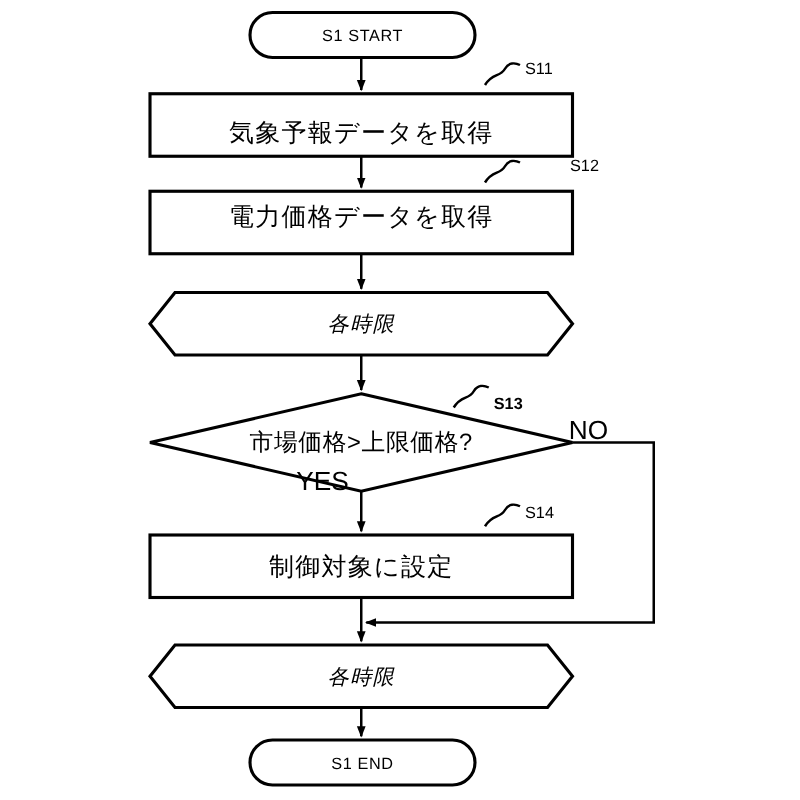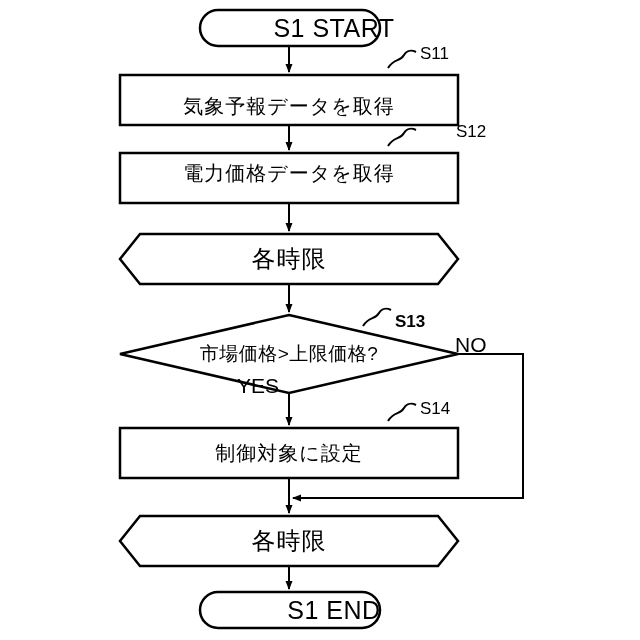--- a/index.html
+++ b/index.html
@@ -25,25 +25,25 @@
   .node-text {
     position: absolute;
     display: flex;
     align-items: center;
     justify-content: center;
     color: #000000;
     font-family: "Liberation Sans", sans-serif;
     white-space: nowrap;
     pointer-events: none;
   }
-  .t-terminal { font-size: 25px; letter-spacing: 0.5px; margin-left: 44px; }
+  .t-terminal { font-size: 13px; letter-spacing: 0.5px; }
   .t-process  { font-size: 20px; letter-spacing: 1px; }
-  .t-prep     { font-size: 24px; letter-spacing: 1px; }
+  .t-prep     { font-size: 17px; letter-spacing: 1px; font-style: italic; }
   .t-decision { font-size: 19px; letter-spacing: 0.5px; }
-  .t-step     { font-size: 17px; }
+  .t-step     { font-size: 13px; }
   .t-branch   { font-size: 21px; }
 </style>
 </head>
 <body>
 
 <div id="page">
 
   <svg id="flow-svg" viewBox="0 0 640 640">
     <defs>
       <marker id="arrow" markerWidth="10" markerHeight="10" refX="8" refY="3.5" orient="auto" markerUnits="userSpaceOnUse">

